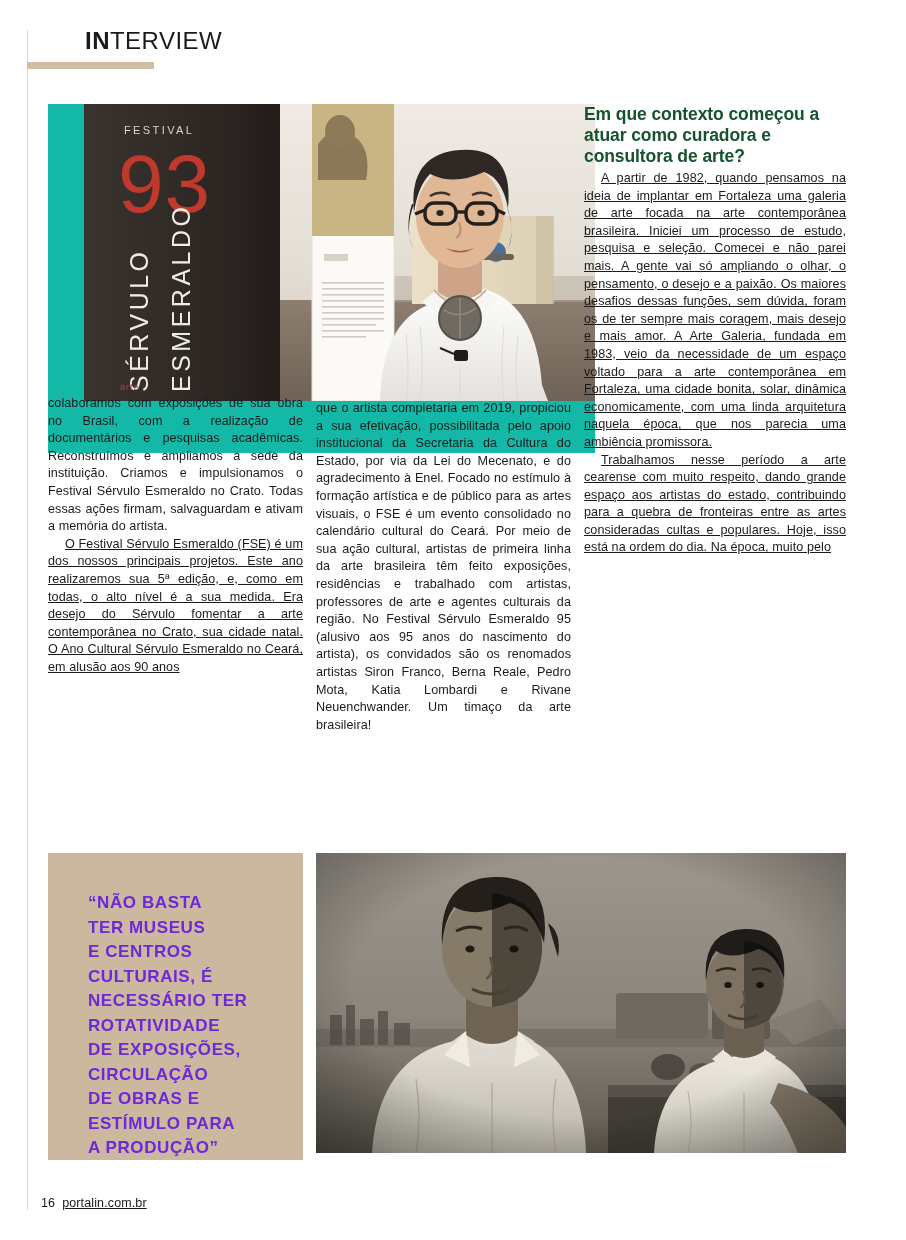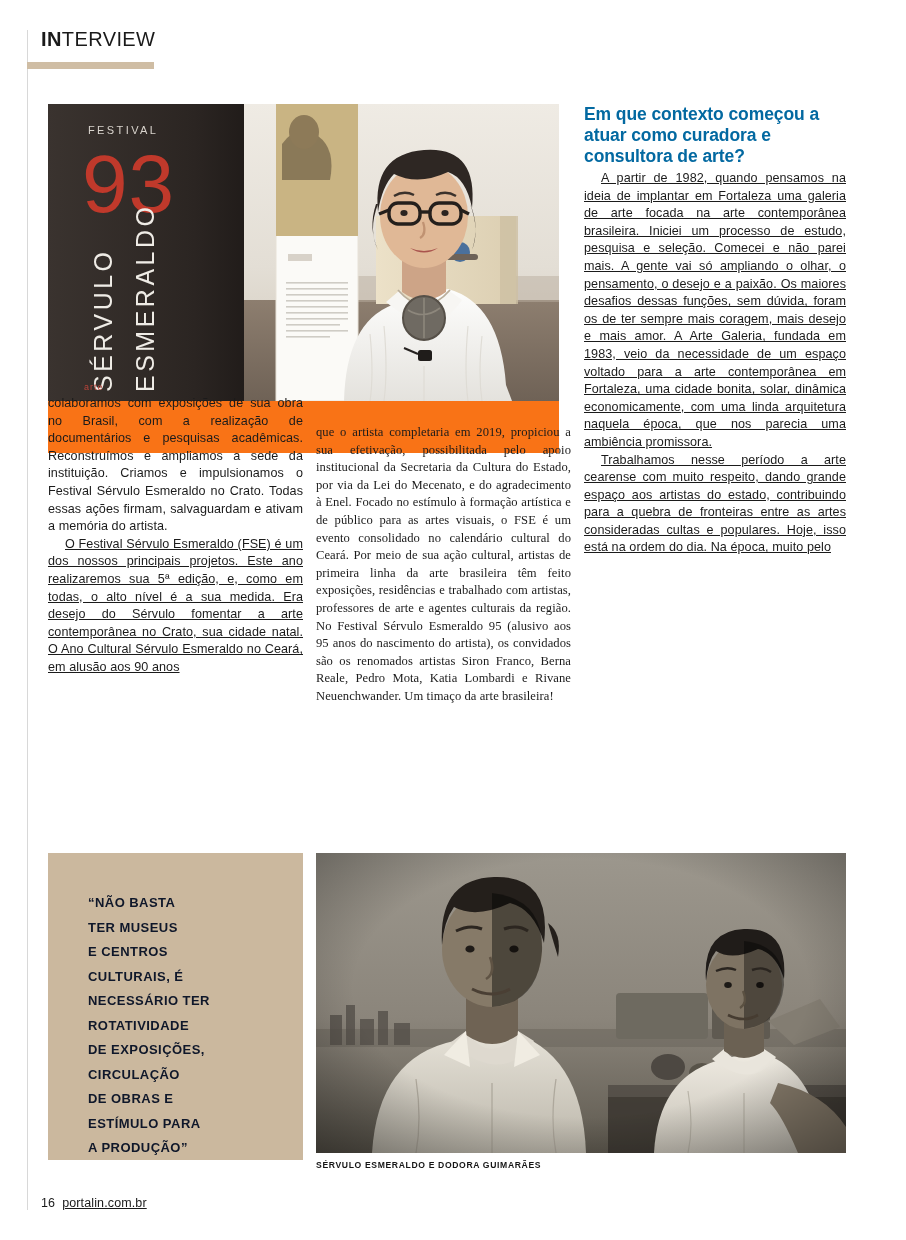--- a/index.html
+++ b/index.html
@@ -32,26 +32,27 @@
   }
 
   
   .header {
     position: absolute;
     left: 41px;
     top: 28px;
     width: 500px;
   }
   .header-title {
-    font-size: 20px;
+    font-size: 24px;
     letter-spacing: 0.02em;
     font-weight: 400;
     color: #1a1a1a;
     line-height: 1.1;
     white-space: nowrap;
+    margin-left: 44px;
   }
   .header-title b {
     font-weight: 700;
   }
   .header-bar {
     position: absolute;
     left: 27px;
     top: 62px;
     width: 127px;
     height: 7px;
@@ -59,21 +60,22 @@
   }
 
   
   .photo-top {
     position: absolute;
     left: 48px;
     top: 104px;
     width: 511px;
     height: 349px;
     overflow: hidden;
-    background: #f97316;
+    background: #14b8a6;
+    padding-left: 36px;
   }
   .photo-top svg { display: block; }
 
   
   .col {
     position: absolute;
     font-size: 12.6px;
     line-height: 17.6px;
     text-align: justify;
     color: #1b1b1b;
@@ -86,45 +88,45 @@
     text-indent: 17px;
     text-decoration: underline;
   }
   .col h2 {
     font-size: 17.5px;
     line-height: 21px;
     font-weight: 700;
     margin: 17px 0 3px 0;
     text-align: left;
     letter-spacing: -0.005em;
-    color: #0369a1;
+    color: #14532d;
   }
   .col h2.first {
     margin-top: 0;
   }
 
   #col-left  { left: 48px;  top: 395px; width: 255px; }
-  #col-mid   { left: 316px; top: 424px; width: 255px; font-family: Liberation Serif, serif; }
+  #col-mid   { left: 316px; top: 400px; width: 255px; }
   #col-right { left: 584px; top: 104px; width: 262px; }
 
   
   .pullquote {
     position: absolute;
     left: 48px;
     top: 853px;
     width: 255px;
     height: 307px;
     background: #cbb89e;
     box-sizing: border-box;
     padding: 38px 26px 20px 40px;
   }
   .pullquote-text {
-    color: #0f172a;
+    color: #6d28d9;
     font-weight: 700;
-    font-size: 13px;
+    font-size: 17px;
     line-height: 24.5px;
     letter-spacing: 0.035em;
     white-space: pre-line;
     text-transform: uppercase;
   }
 
   
   .photo-bottom {
     position: absolute;
     left: 316px;
@@ -404,19 +406,18 @@
         <g stroke="#b2ada1" stroke-width="1.2" fill="none" opacity="0.85">
           <path d="M372 238 q6 34 0 62"></path>
           <path d="M428 240 v60"></path>
         </g>
       </g>
 
       <rect x="0" y="0" width="530" height="300" fill="url(#vig)"></rect>
     </svg>
   </div>
 
-  <div class="photo-caption">SÉRVULO ESMERALDO E DODORA GUIMARÃES</div>
 
   <div class="footer">
     <span class="pagenum">16</span><span class="site">portalin.com.br</span>
   </div>
 
 </div>
 
 </body></html>

